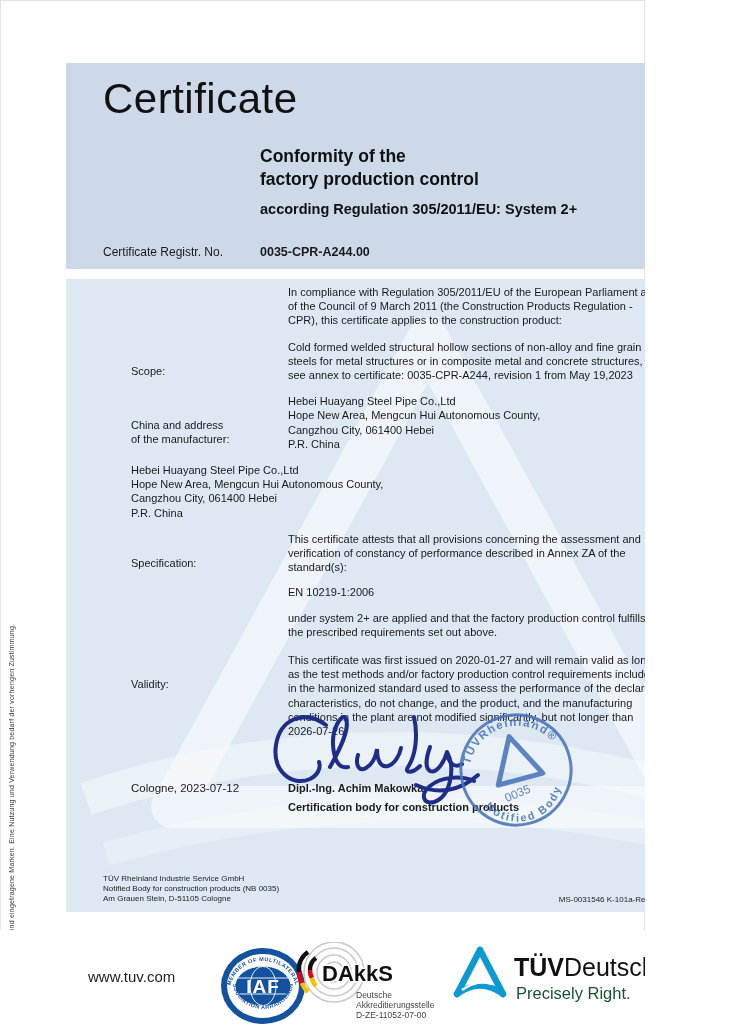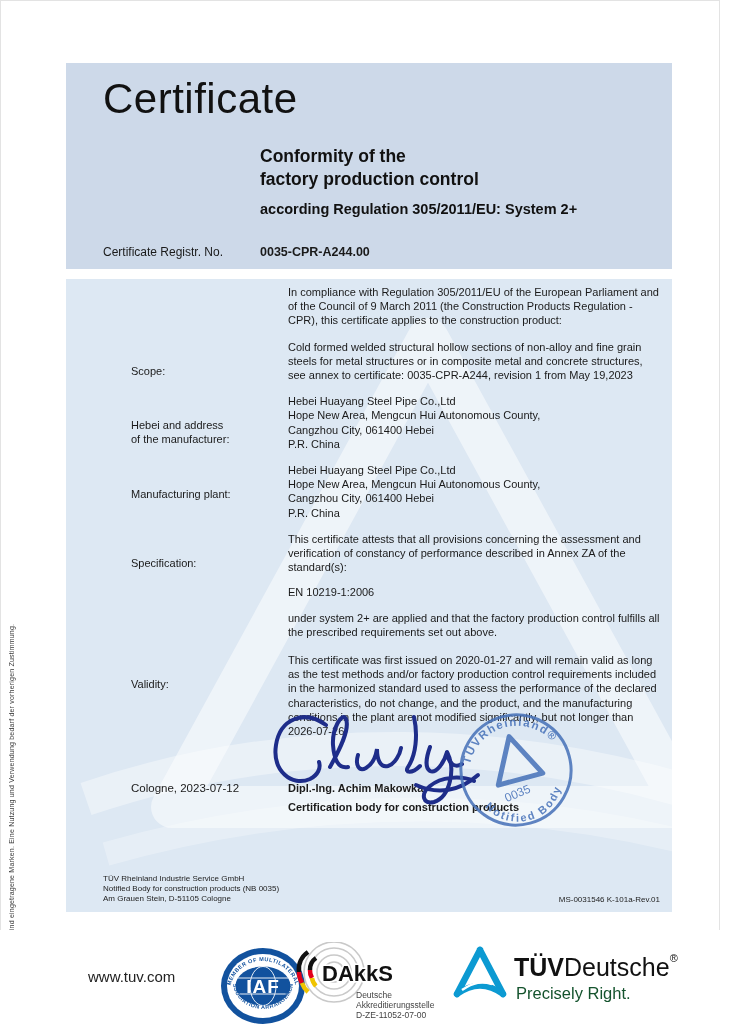--- a/index.html
+++ b/index.html
@@ -1,19 +1,19 @@
 <!DOCTYPE html>
 <html><head>
 <meta charset="utf-8">
 <style>
   * { margin:0; padding:0; box-sizing:border-box; }
   html,body { background:#fff; }
   body { font-family:"Liberation Sans", sans-serif; color:#1a1a1a; }
   .page {
-    position:relative; width:720px; height:1036px; background:#fff;
+    position:relative; width:645px; height:1036px; background:#fff;
     overflow:hidden; box-shadow: inset 0 0 0 1px #e3e3e3;
   }
   
   .side-note {
     position:absolute; left:8px; top:1012px;
     transform:rotate(-90deg); transform-origin:left top;
     font-size:7px; color:#3a3a3a; letter-spacing:.2px; white-space:nowrap;
   }
   
   .header-band {
@@ -100,33 +100,32 @@
         <div class="content">In compliance with Regulation 305/2011/EU of the European Parliament and of the Council of 9 March 2011 (the Construction Products Regulation - CPR), this certificate applies to the construction product:</div>
       </div>
 
       <div class="row">
         <div class="label">Scope:</div>
         <div class="content bold">Cold formed welded structural hollow sections of non-alloy and fine grain steels for metal structures or in composite metal and concrete structures, see annex to certificate: 0035-CPR-A244, revision 1 from May 19,2023</div>
       </div>
 
       <div class="row">
         <div class="label">
-          <div>Hebei and address</div>
+          <div>China and address</div>
           <div>of the manufacturer:</div>
         </div>
         <div class="content bold">
           <div>Hebei Huayang Steel Pipe Co.,Ltd</div>
           <div>Hope New Area, Mengcun Hui Autonomous County,</div>
           <div>Cangzhou City, 061400 Hebei</div>
           <div>P.R. China</div>
         </div>
       </div>
 
       <div class="row">
-        <div class="label">Manufacturing plant:</div>
         <div class="content">
           <div>Hebei Huayang Steel Pipe Co.,Ltd</div>
           <div>Hope New Area, Mengcun Hui Autonomous County,</div>
           <div>Cangzhou City, 061400 Hebei</div>
           <div>P.R. China</div>
         </div>
       </div>
 
       <div class="row" style="margin-bottom:14px;">
         <div class="label">Specification:</div>

